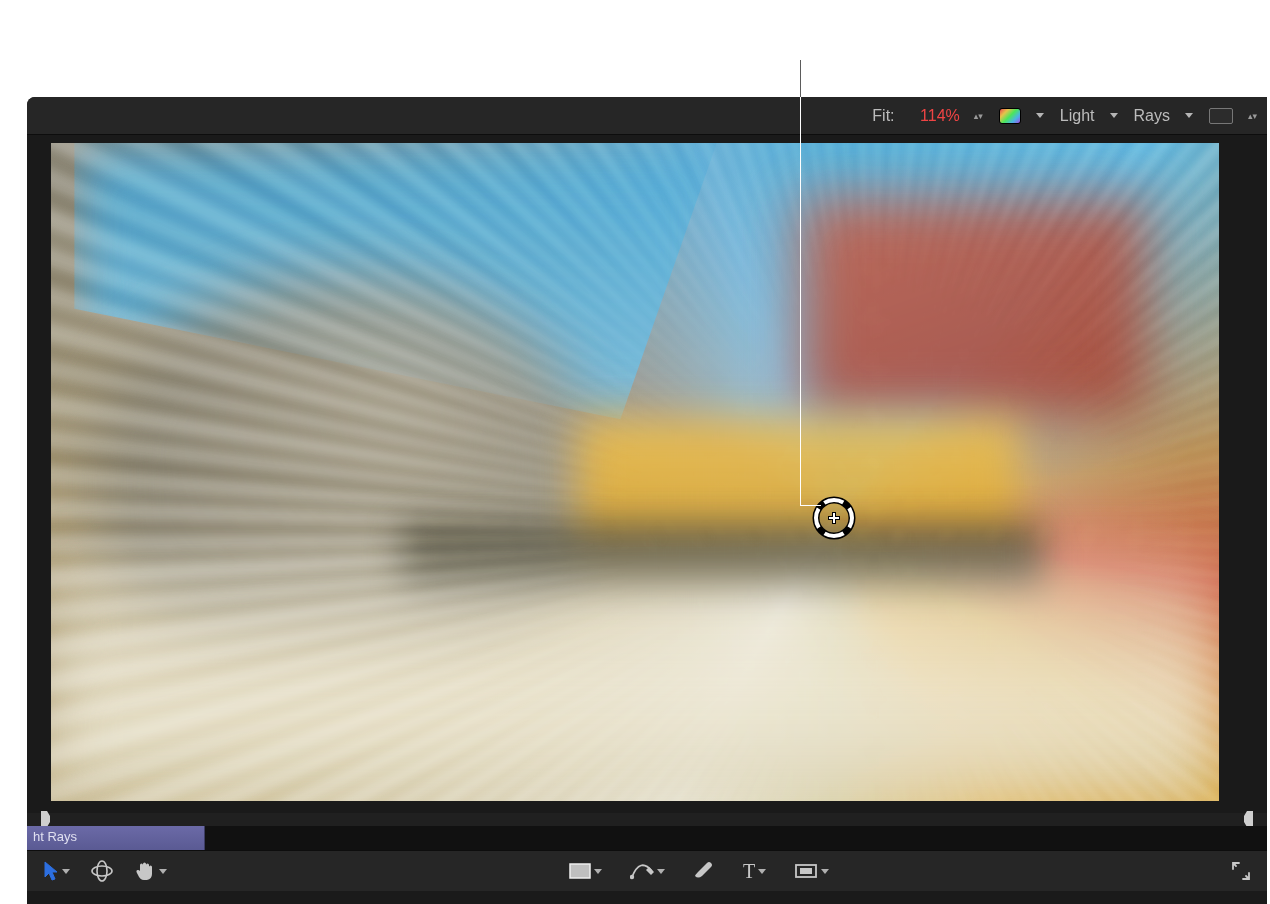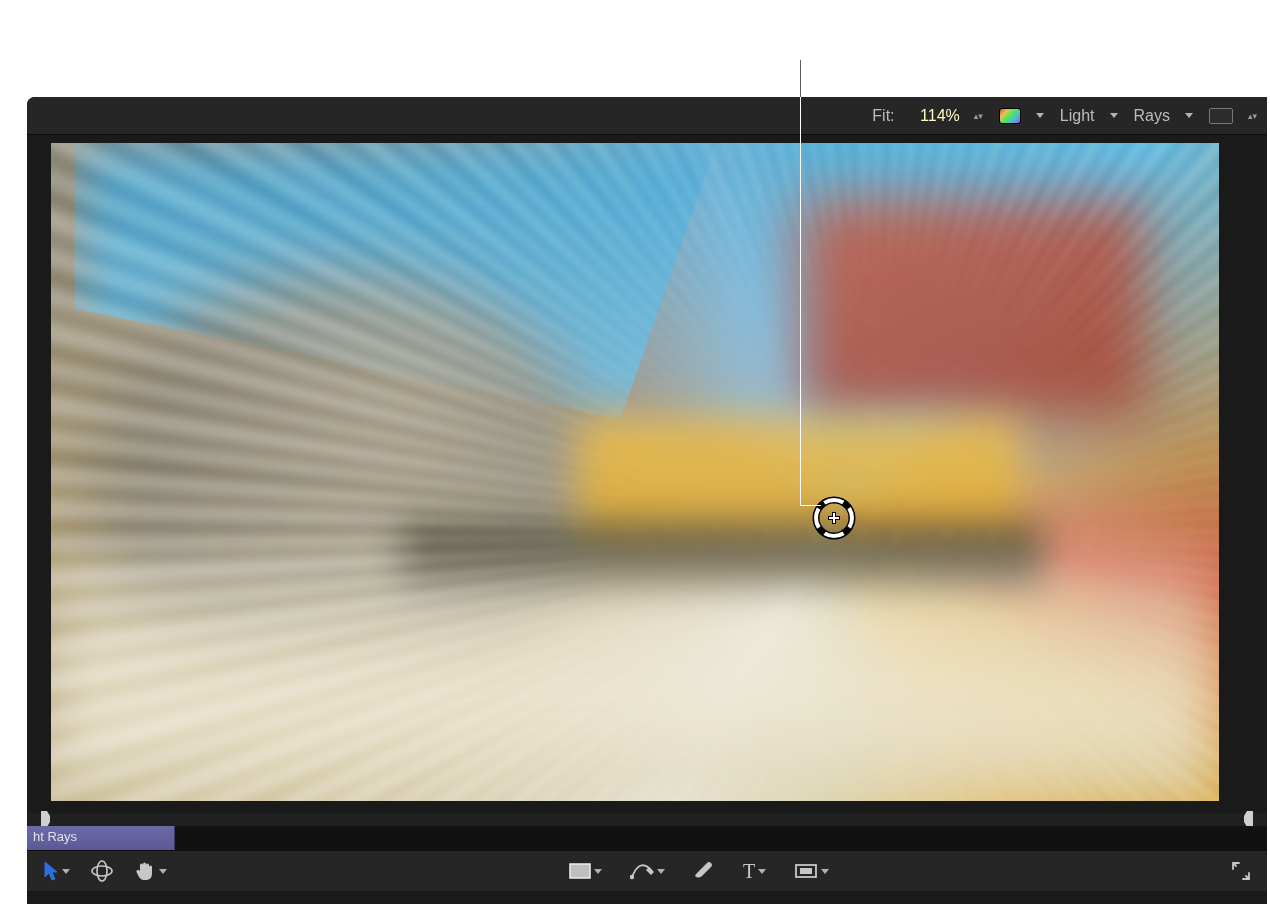--- a/index.html
+++ b/index.html
@@ -77,21 +77,21 @@
     border-bottom: 1px solid #0d0d0d;
     display: flex;
     align-items: center;
     justify-content: flex-end;
     padding-right: 6px;
     gap: 8px;
     color: #bcbcbc;
     font-size: 16px;
   }
   .topbar .fit-label { color: #bcbcbc; margin-right: -3px; }
-  .topbar .fit-value { color: #fef9c3; }
+  .topbar .fit-value { color: #ef4444; }
   .stepper {
     display: inline-flex; flex-direction: column; margin-left: 2px;
     line-height: 6px; color: #9a9a9a; font-size: 9px;
   }
   .colorwell {
     width: 22px; height: 16px; border-radius: 3px;
     background: linear-gradient(135deg,#e64b4b 0%,#e6c34b 25%,#4be65c 50%,#4bb5e6 75%,#a54be6 100%);
     border: 1px solid #000;
   }
   .chev-down {
@@ -209,21 +209,21 @@
     position: absolute;
     left: 0; right: 0;
     top: 729px;
     height: 24px;
     background: #111;
   }
   .clip {
     position: absolute;
     left: 0; top: 0;
     height: 24px;
-    width: 148px;
+    width: 178px;
     background: linear-gradient(180deg,#6b6aa7,#5a5a93);
     border-right: 1px solid #3d3d64;
     color: #e0e0f0;
     font-size: 13px;
     padding: 3px 6px;
     overflow: hidden;
     white-space: nowrap;
   }
 
   

